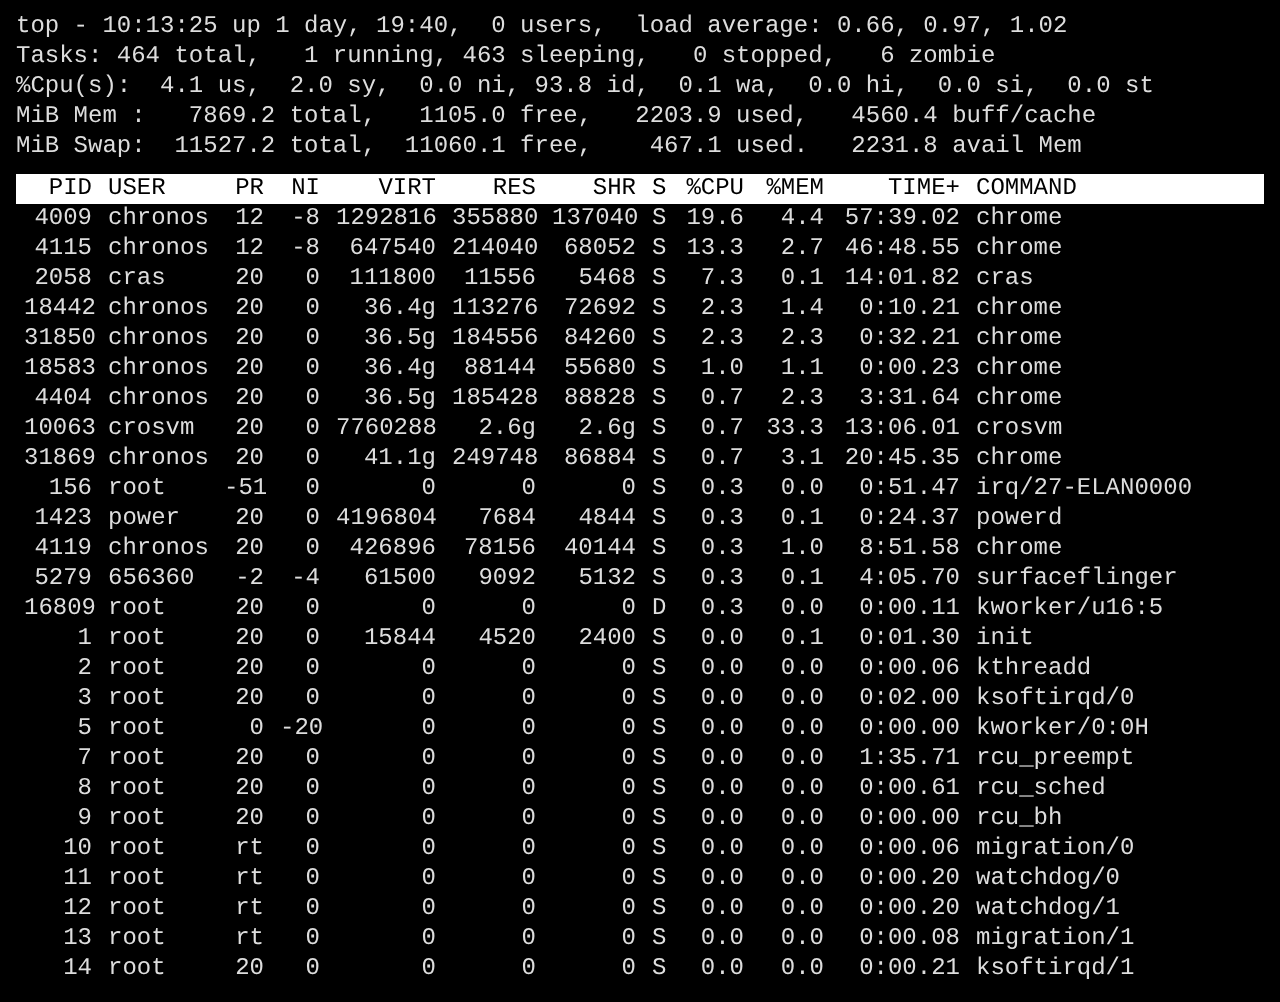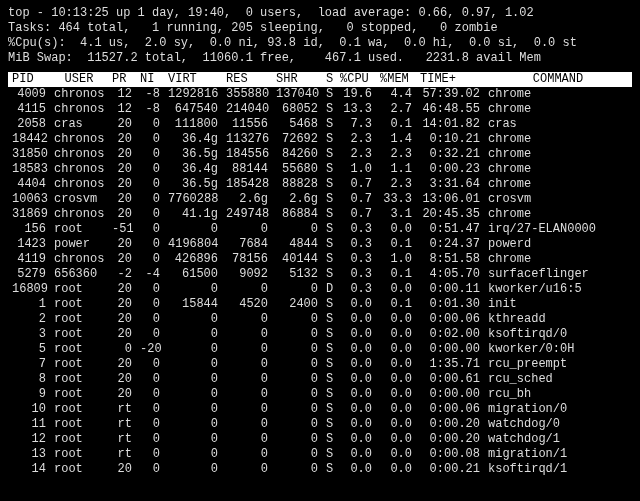--- a/index.html
+++ b/index.html
@@ -1,34 +1,35 @@
 <!DOCTYPE html>
 <html><head>
 <meta charset="utf-8">
 <style>
   html,body{margin:0;padding:0;background:#000;color:#ddd;font:12px/15px "Courier New",monospace;width:640px;height:501px;overflow:hidden}
   .scr{padding:6px 8px}
   .hdr-line{white-space:pre}
   table{border-collapse:collapse;margin-top:6px;width:100%;table-layout:fixed}
-  th{background:#fff;color:#000;font-weight:normal;text-align:left;padding:0 4px;white-space:nowrap}
-  th.l{text-align:center}
+  th{background:#fff;color:#000;font-weight:normal;text-align:right;padding:0 4px;white-space:nowrap}
+  th.l{text-align:left}
   td{text-align:right;padding:0 4px;white-space:nowrap;overflow:hidden}
   td.l{text-align:left}
   tr.hl td{font-weight:bold}
   col.pid{width:42px}col.user{width:58px}col.pr{width:28px}col.ni{width:28px}
   col.virt{width:58px}col.res{width:50px}col.shr{width:50px}col.s{width:14px}
   col.cpu{width:40px}col.mem{width:40px}col.time{width:68px}col.cmd{width:auto}
 </style>
 </head>
 <body>
 <div class="scr">
 
 <div class="hdr-line">top - 10:13:25 up 1 day, 19:40,  0 users,  load average: 0.66, 0.97, 1.02</div>
-<div class="hdr-line">Tasks: 464 total,   1 running, 205 sleeping,   0 stopped,   0 zombie</div>
+<div class="hdr-line">Tasks: 464 total,   1 running, 463 sleeping,   0 stopped,   6 zombie</div>
 <div class="hdr-line">%Cpu(s):  4.1 us,  2.0 sy,  0.0 ni, 93.8 id,  0.1 wa,  0.0 hi,  0.0 si,  0.0 st</div>
+<div class="hdr-line">MiB Mem :   7869.2 total,   1105.0 free,   2203.9 used,   4560.4 buff/cache</div>
 <div class="hdr-line">MiB Swap:  11527.2 total,  11060.1 free,    467.1 used.   2231.8 avail Mem</div>
 
 <table>
   <colgroup>
     <col class="pid">
         <col class="user">
         <col class="pr">
         <col class="ni">
     <col class="virt">
         <col class="res">

